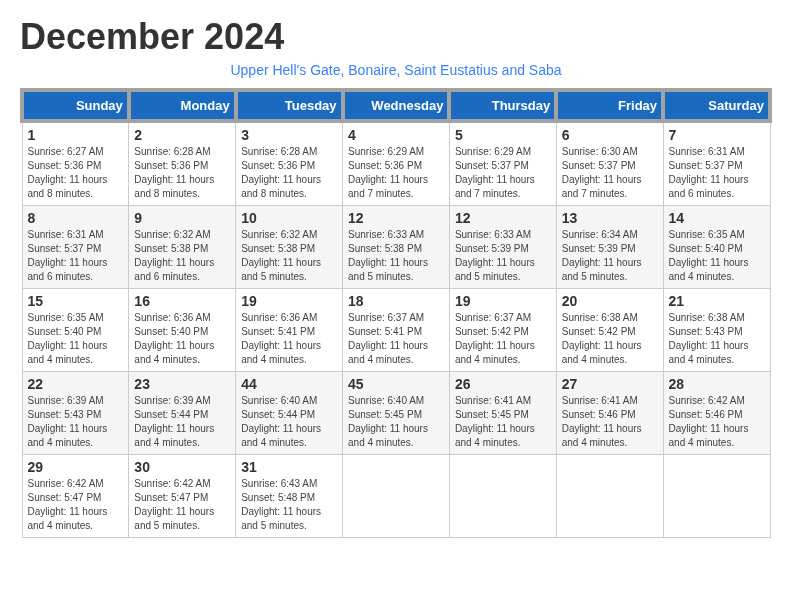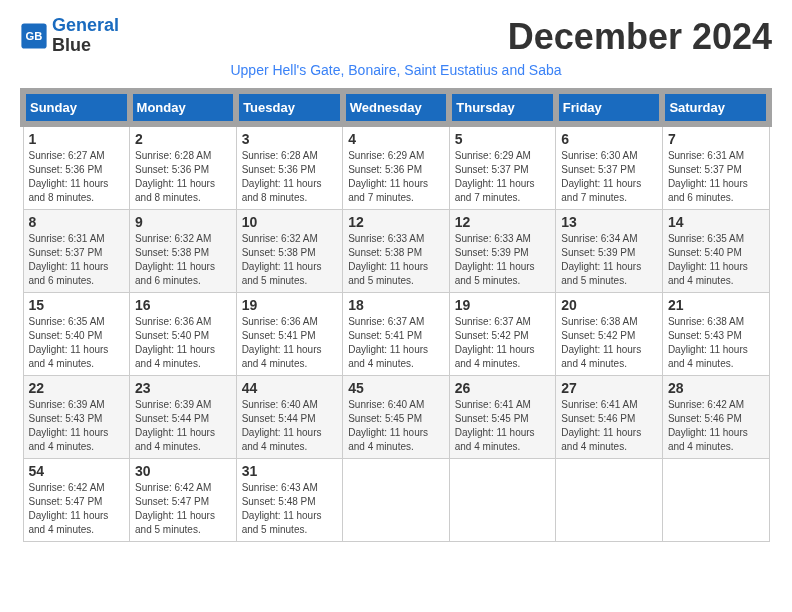--- a/index.html
+++ b/index.html
@@ -6,42 +6,32 @@
     body { font-family: Arial, sans-serif; background: #fff; width: 792px; min-height: 612px; }
     .container { padding: 16px 20px; }
     .header { display: flex; align-items: flex-start; justify-content: space-between; margin-bottom: 4px; }
     .logo { display: flex; align-items: center; }
     .logo-text { font-size: 18px; font-weight: bold; color: #333; line-height: 1.1; }
     .logo-text span { color: #1a6bbf; }
     .logo-icon { width: 28px; height: 28px; margin-right: 4px; }
     .title { font-size: 36px; font-weight: bold; color: #333; text-align: right; }
     .subtitle { text-align: center; font-size: 14px; color: #3b82f6; margin-bottom: 10px; }
     .calendar { width: 100%; border-collapse: collapse; }
-    .calendar th { background: #1a6bbf; color: #fff; text-align: left; padding: 6px 4px; font-size: 13px; font-weight: bold; border: 6px solid #a3a3a3; }
+    .calendar th { background: #1a6bbf; color: #fff; text-align: right; padding: 6px 4px; font-size: 13px; font-weight: bold; border: 4px solid #a3a3a3; }
     .calendar td { border: 1px solid #ccc; vertical-align: top; padding: 4px 5px; width: 14.28%; min-height: 80px; font-size: 10.5px; color: #333; background: #fff; }
     .calendar tr:nth-child(even) td { background: #f5f5f5; }
     .day-num { font-size: 14px; font-weight: bold; margin-bottom: 2px; }
     .day-info { font-size: 10px; color: #444; line-height: 1.4; }
     .empty-cell { background: #fff !important; }
   </style>
 </head>
 <body>
 
 <div class="container">
   <div class="header">
-    <div class="logo">
-      <svg class="logo-icon" viewBox="0 0 40 40">
-        <rect x="2" y="2" width="36" height="36" rx="4" fill="#1a6bbf"></rect>
-        <text x="20" y="26" text-anchor="middle" fill="white" font-size="16" font-weight="bold">GB</text>
-      </svg>
-      <div class="logo-text">
-        <div><span>General</span></div>
-        <div>Blue</div>
-      </div>
-    </div>
     <div class="title">December 2024</div>
   </div>
   <div class="subtitle">Upper Hell's Gate, Bonaire, Saint Eustatius and Saba</div>
 
   <table class="calendar">
     <thead>
       <tr>
       <th>Sunday</th>
           <th>Monday</th>
           <th>Tuesday</th>
@@ -167,21 +157,21 @@
             <div class="day-num">27</div>
             <div class="day-info">Sunrise: 6:41 AM<br>Sunset: 5:46 PM<br>Daylight: 11 hours and 4 minutes.</div>
           </td>
           <td>
             <div class="day-num">28</div>
             <div class="day-info">Sunrise: 6:42 AM<br>Sunset: 5:46 PM<br>Daylight: 11 hours and 4 minutes.</div>
           </td>
         </tr>
         <tr>
           <td>
-            <div class="day-num">54</div>
+            <div class="day-num">29</div>
             <div class="day-info">Sunrise: 6:42 AM<br>Sunset: 5:47 PM<br>Daylight: 11 hours and 4 minutes.</div>
           </td>
           <td>
             <div class="day-num">30</div>
             <div class="day-info">Sunrise: 6:42 AM<br>Sunset: 5:47 PM<br>Daylight: 11 hours and 5 minutes.</div>
           </td>
           <td>
             <div class="day-num">31</div>
             <div class="day-info">Sunrise: 6:43 AM<br>Sunset: 5:48 PM<br>Daylight: 11 hours and 5 minutes.</div>
           </td>

